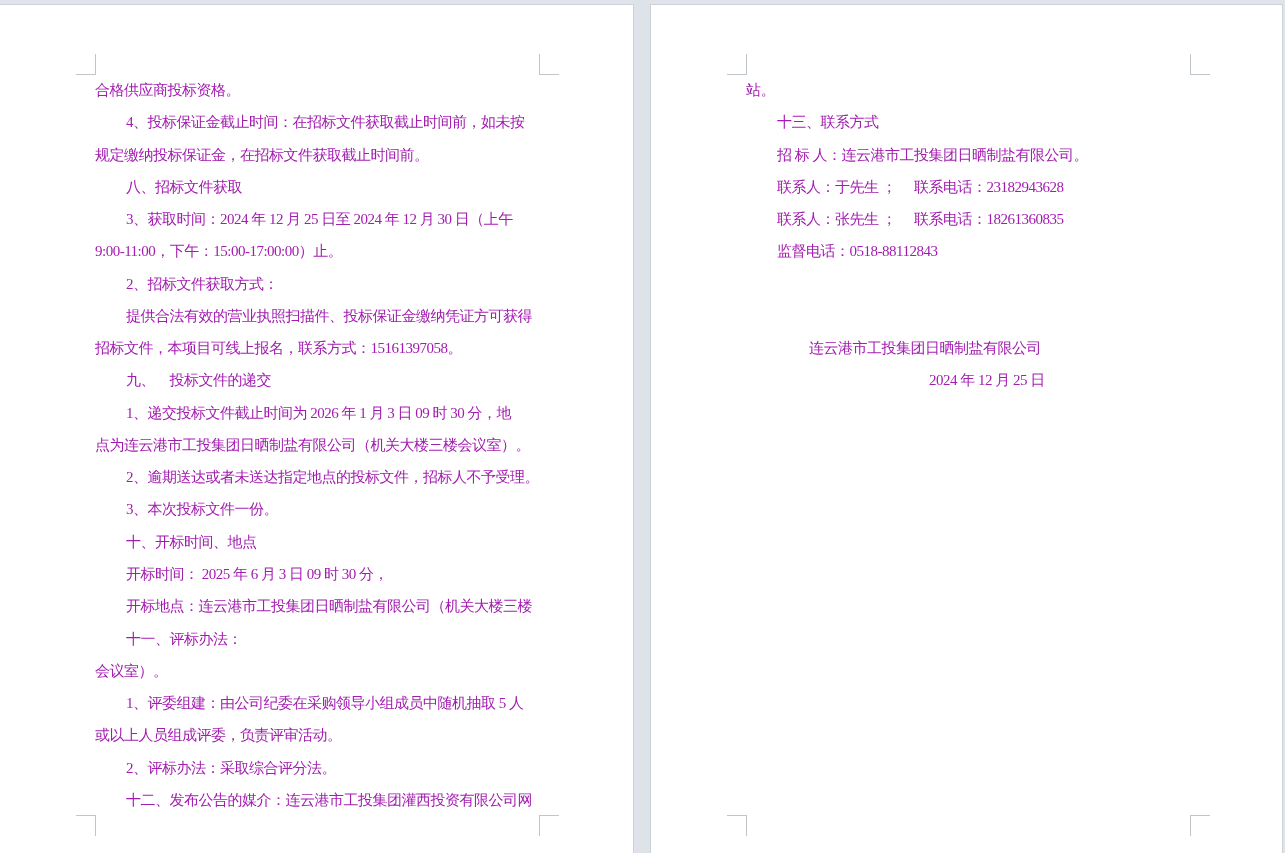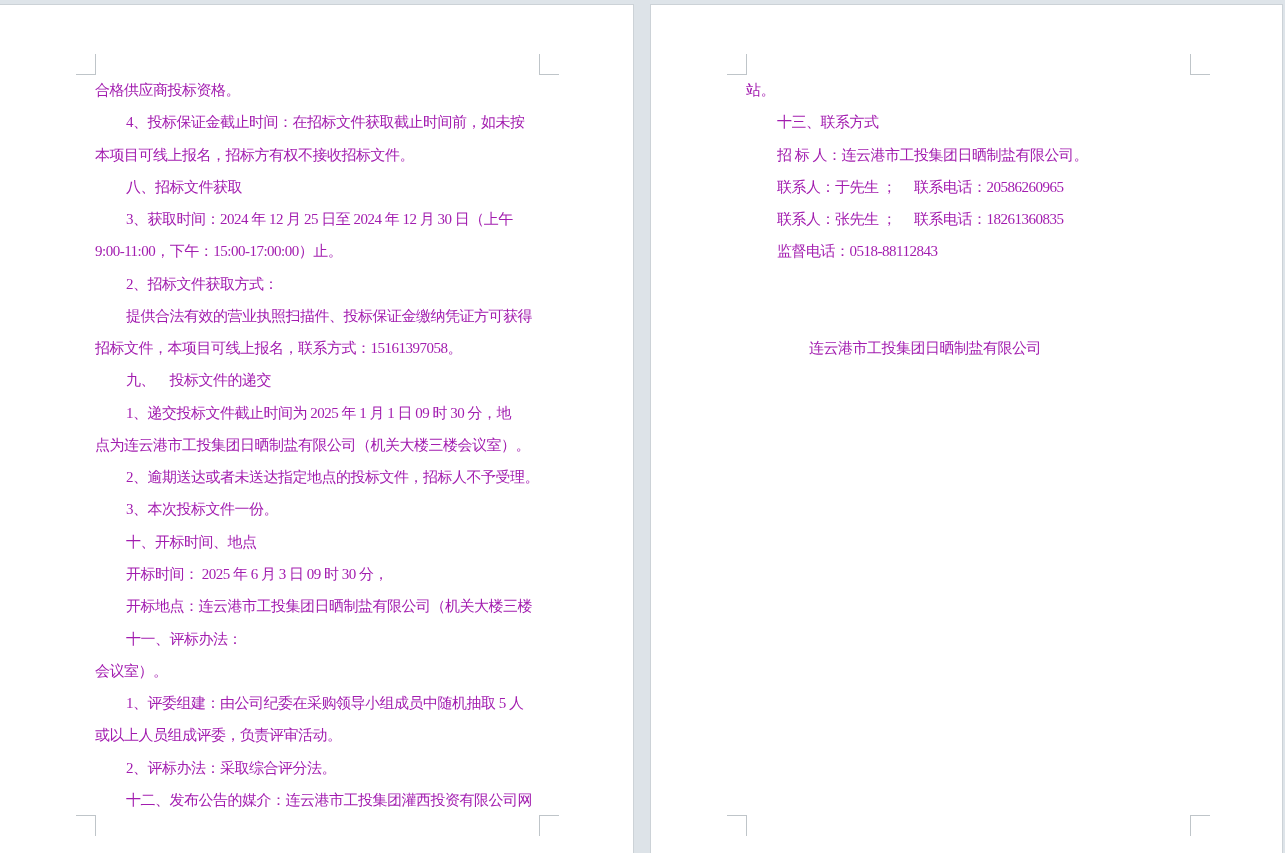--- a/index.html
+++ b/index.html
@@ -36,29 +36,29 @@
 <div class="canvas">
 
   <div class="page page-1">
     <div class="mark tl"></div>
     <div class="mark tr"></div>
     <div class="mark bl"></div>
     <div class="mark br"></div>
     <div class="textarea">
         <div class="line">合格供应商投标资格。</div>
         <div class="line indent">4、投标保证金截止时间：在招标文件获取截止时间前，如未按</div>
-        <div class="line">本项目可线上报名，招标方有权不接收招标文件。</div>
+        <div class="line">规定缴纳投标保证金，在招标文件获取截止时间前。</div>
         <div class="line indent">八、招标文件获取</div>
         <div class="line indent">3、获取时间：2024 年 12 月 25 日至 2024 年 12 月 30 日（上午</div>
         <div class="line">9:00-11:00，下午：15:00-17:00:00）止。</div>
         <div class="line indent">2、招标文件获取方式：</div>
         <div class="line indent">提供合法有效的营业执照扫描件、投标保证金缴纳凭证方可获得</div>
         <div class="line">招标文件，本项目可线上报名，联系方式：15161397058。</div>
         <div class="line indent">九、　投标文件的递交</div>
-        <div class="line indent">1、递交投标文件截止时间为 2025 年 1 月 1 日 09 时 30 分，地</div>
+        <div class="line indent">1、递交投标文件截止时间为 2026 年 1 月 3 日 09 时 30 分，地</div>
         <div class="line">点为连云港市工投集团日晒制盐有限公司（机关大楼三楼会议室）。</div>
         <div class="line indent">2、逾期送达或者未送达指定地点的投标文件，招标人不予受理。</div>
         <div class="line indent">3、本次投标文件一份。</div>
         <div class="line indent">十、开标时间、地点</div>
         <div class="line indent">开标时间： 2025 年 6 月 3 日 09 时 30 分，</div>
         <div class="line indent">开标地点：连云港市工投集团日晒制盐有限公司（机关大楼三楼</div>
         <div class="line indent">十一、评标办法：</div>
         <div class="line">会议室）。</div>
         <div class="line indent">1、评委组建：由公司纪委在采购领导小组成员中随机抽取 5 人</div>
         <div class="line">或以上人员组成评委，负责评审活动。</div>
@@ -71,22 +71,23 @@
 
   <div class="page page-2">
     <div class="mark tl"></div>
     <div class="mark tr"></div>
     <div class="mark bl"></div>
     <div class="mark br"></div>
     <div class="textarea">
         <div class="line">站。</div>
         <div class="line indent">十三、联系方式</div>
         <div class="line indent">招 标 人：连云港市工投集团日晒制盐有限公司。</div>
-        <div class="line indent">联系人：于先生 ；　 联系电话：20586260965</div>
+        <div class="line indent">联系人：于先生 ；　 联系电话：23182943628</div>
         <div class="line indent">联系人：张先生 ；　 联系电话：18261360835</div>
         <div class="line indent">监督电话：0518-88112843</div>
         <div class="line"></div>
         <div class="line"></div>
         <div class="line" style="margin-left: 63px;">连云港市工投集团日晒制盐有限公司</div>
+        <div class="line" style="margin-left: 183px;">2024 年 12 月 25 日</div>
       </div>
   </div>
 
 </div>
 
 </body></html>

